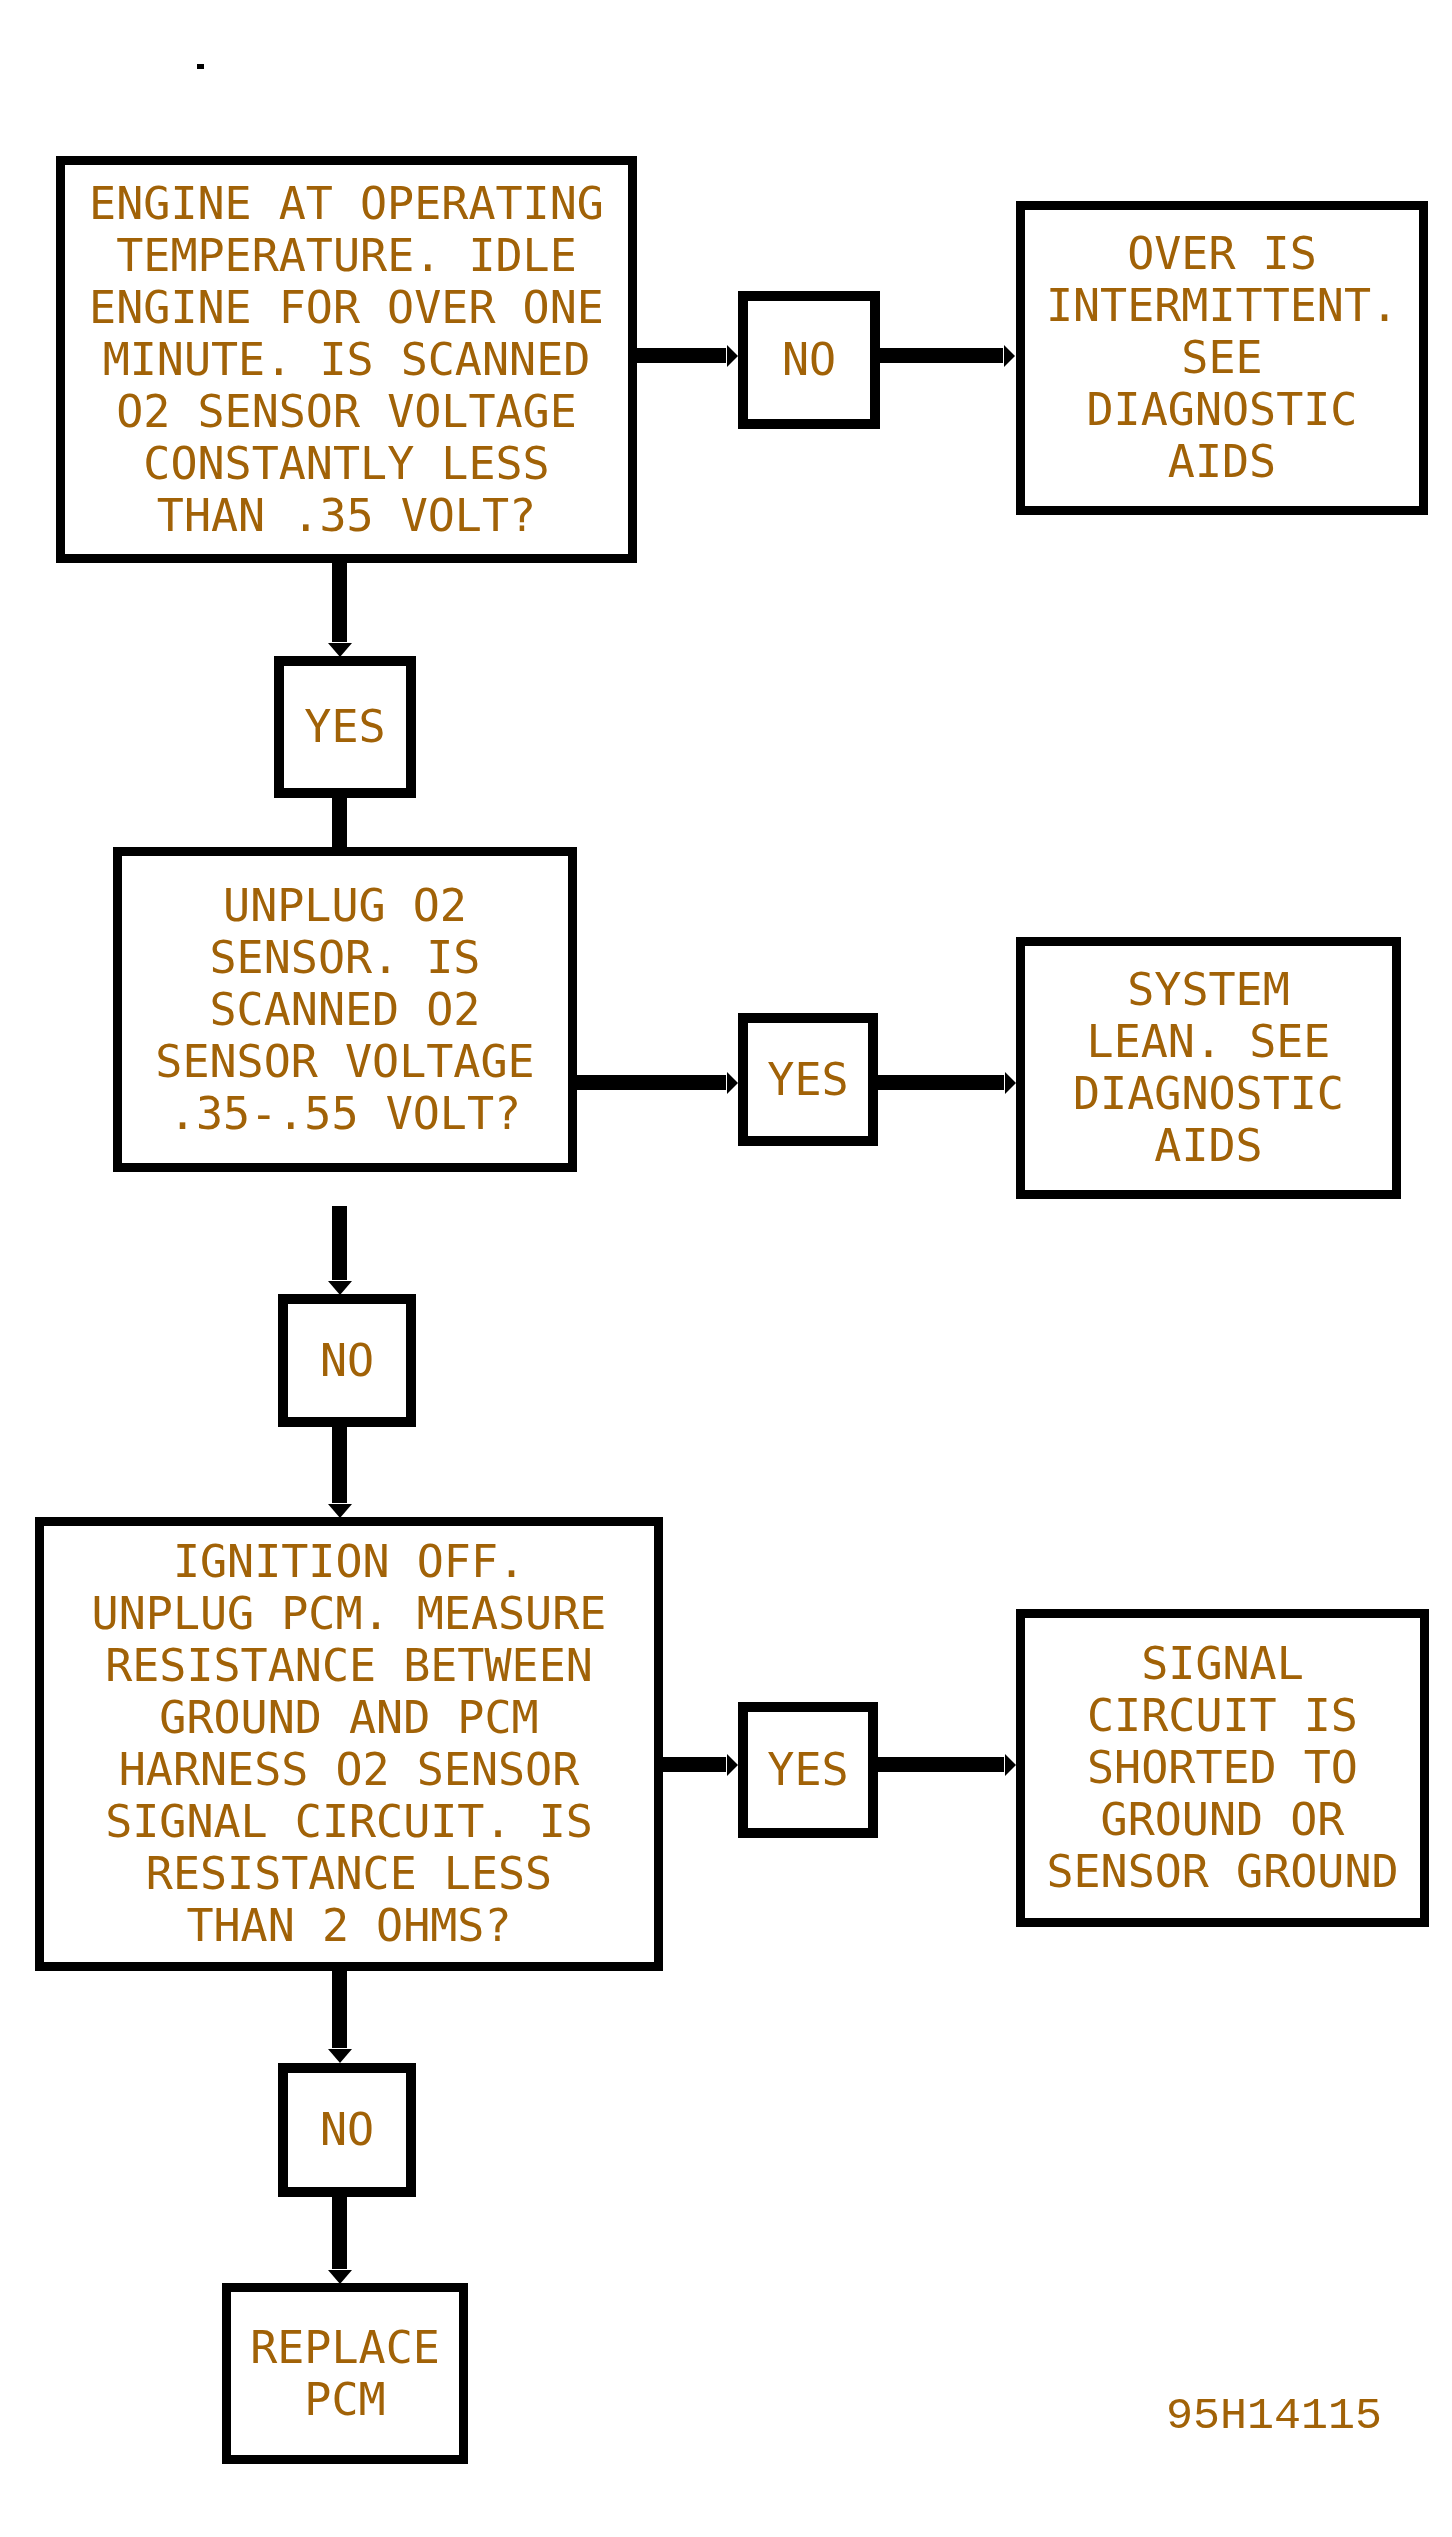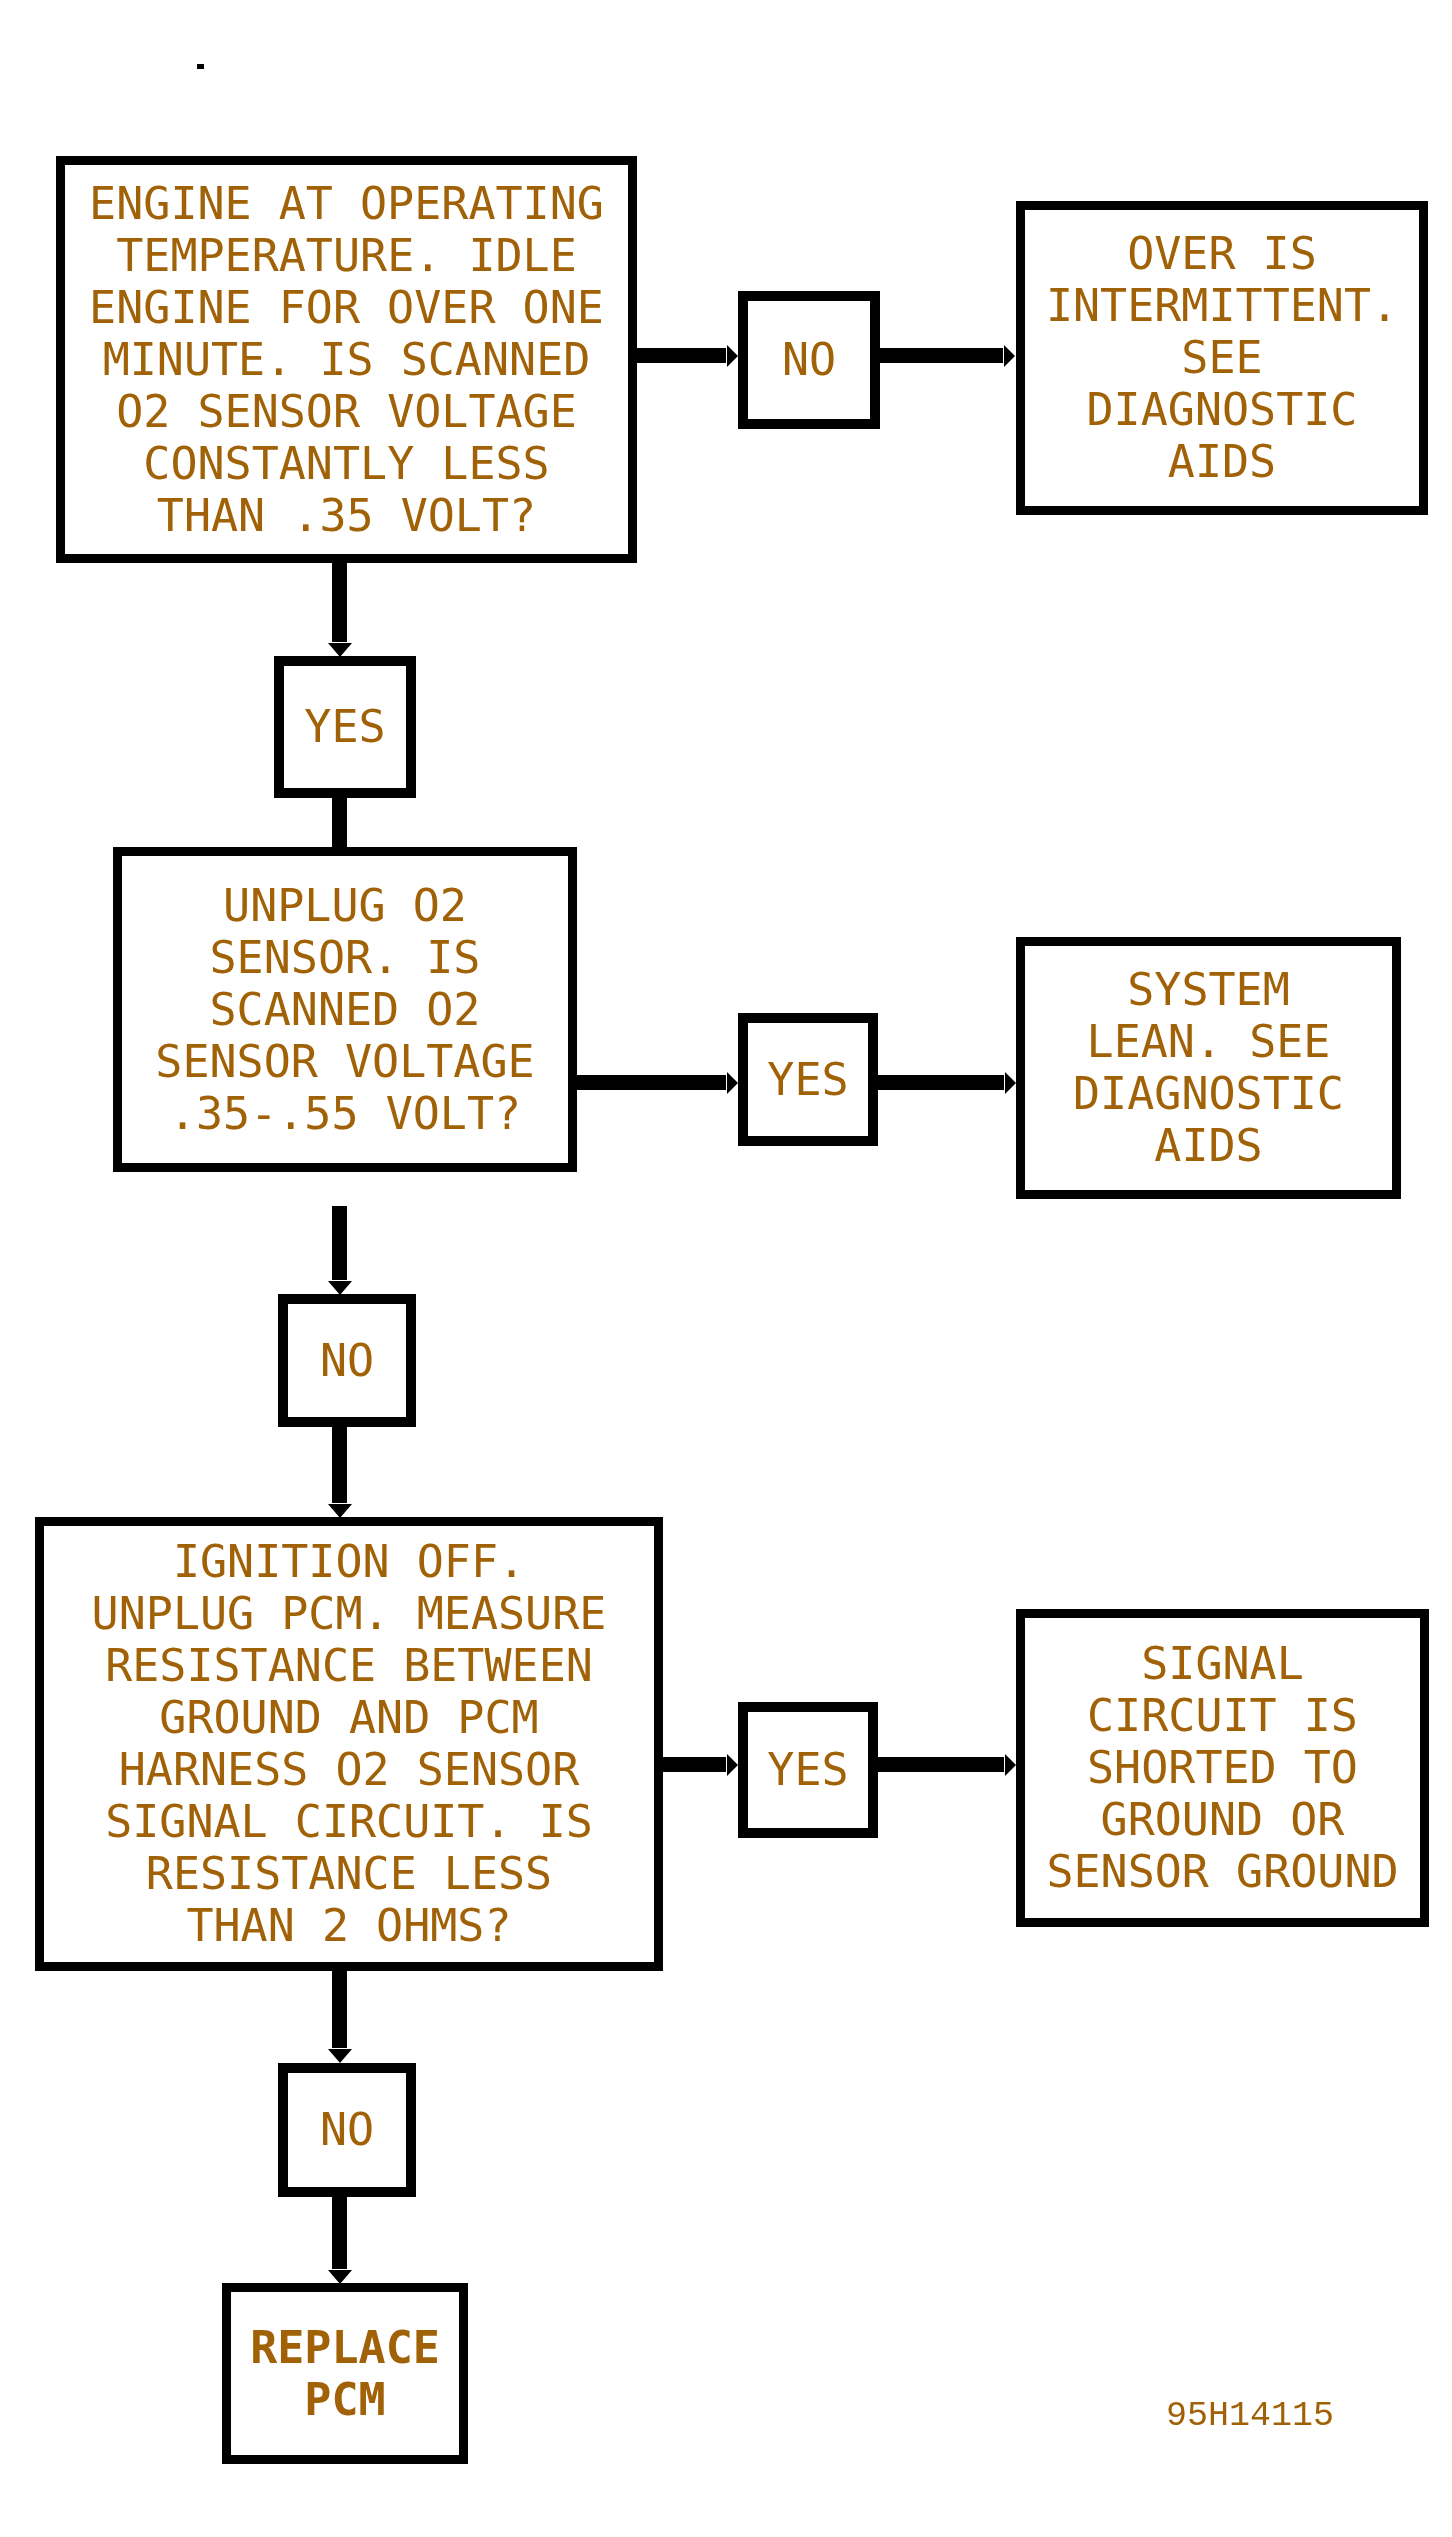--- a/index.html
+++ b/index.html
@@ -96,25 +96,25 @@
 
   #box3         { left: 35px;   top: 1517px; width: 628px; height: 454px; }
   #arrow3a      { left: 663px;  top: 1757px; width: 63px;  }
   #yes3         { left: 738px;  top: 1702px; width: 140px; height: 136px; }
   #arrow3b      { left: 878px;  top: 1757px; width: 126px; }
   #signal       { left: 1016px; top: 1609px; width: 413px; height: 318px; }
 
   #v5           { left: 332px;  top: 1971px; height: 77px; }
   #no3          { left: 278px;  top: 2063px; width: 138px; height: 134px; }
   #v6           { left: 332px;  top: 2197px; height: 72px; }
-  #replace      { left: 222px;  top: 2283px; width: 246px; height: 181px; font-weight: bold; }
+  #replace      { left: 222px;  top: 2283px; width: 246px; height: 181px; }
 
   #figure-code  { position: absolute; left: 1166px; top: 2394px;
                   font-family: "Liberation Mono", monospace;
-                  font-size: 35px; line-height: 45px; letter-spacing: 0px; }
+                  font-size: 45px; line-height: 45px; letter-spacing: 0px; }
 </style>
 </head>
 <body>
 
 <div id="canvas">
 
   <div id="stray-dash"></div>
 
   <div class="box" id="box1">ENGINE AT OPERATING
 TEMPERATURE. IDLE

